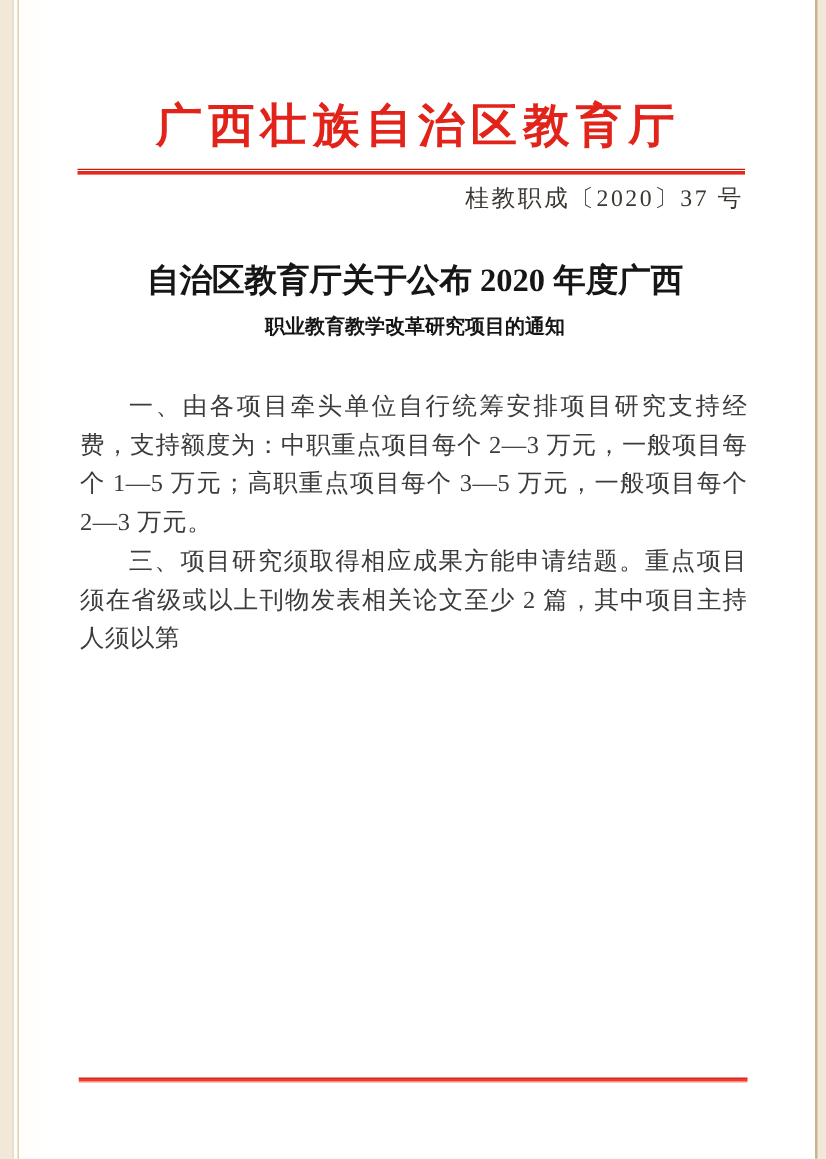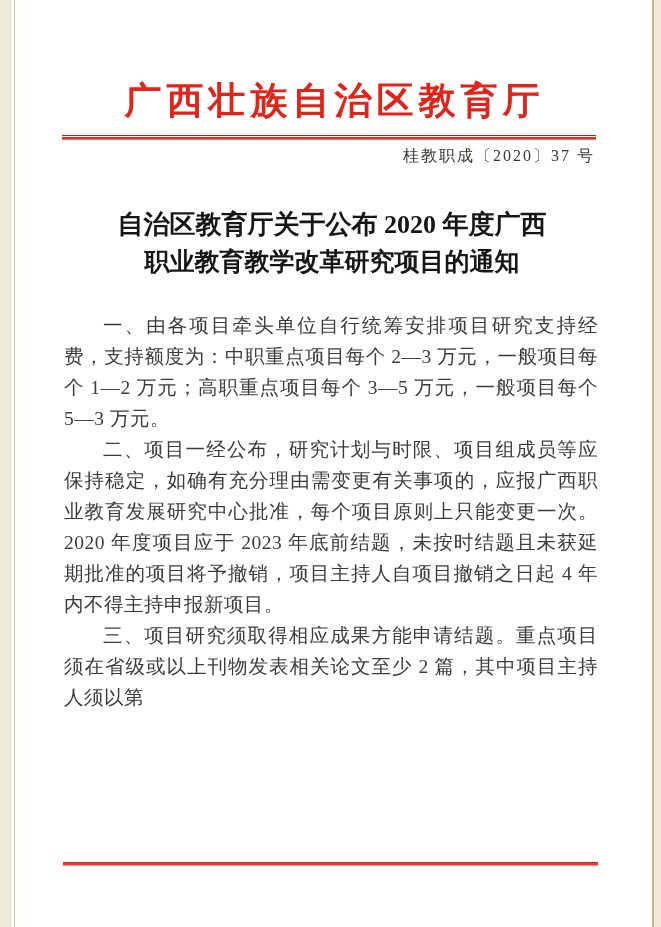--- a/index.html
+++ b/index.html
@@ -38,30 +38,30 @@
   .red-rule{
     position:absolute;left:62px;width:534px;height:5px;
     background:linear-gradient(180deg,#c21d11 0 1px,#ffffff 1px 2px,#e8281c 2px 4px,#f2766e 4px 5px);
   }
   .red-rule.top{top:135px;}
   .red-rule.bottom{top:862px;left:63px;width:535px;height:4px;
     background:linear-gradient(180deg,#d8271b 0 1px,#ef3b2d 1px 3px,#f58f88 3px 4px);}
   .doc-number{
     position:absolute;top:146px;left:10px;width:585px;
     text-align:right;
-    font-size:16px;color:#3a3631;
+    font-size:19px;color:#3a3631;
     letter-spacing:2px;
     white-space:nowrap;
   }
   .doc-title{
     position:absolute;top:206px;left:10px;width:644px;
     text-align:center;color:#161616;
     font-weight:bold;font-size:26px;line-height:37px;
   }
-  .doc-title .t2{font-size:25px;}
+  .doc-title .t2{font-size:16px;}
   .doc-body{
     position:absolute;top:310px;left:64px;width:534px;
     font-size:19.5px;line-height:31px;
     color:var(--body-text);
     text-align:justify;
     letter-spacing:0.5px;
   }
   .doc-body p{margin:0;text-indent:2em;}
   .doc-body p.no-indent{text-indent:0;}
 </style>
@@ -79,20 +79,19 @@
   <div class="red-rule top"></div>
 
   <div class="doc-number">桂教职成〔2020〕37 号</div>
 
   <div class="doc-title">
     <div class="t1">自治区教育厅关于公布 2020 年度广西</div>
     <div class="t2">职业教育教学改革研究项目的通知</div>
   </div>
 
   <div class="doc-body">
-    <p>一、由各项目牵头单位自行统筹安排项目研究支持经费，支持额度为：中职重点项目每个 2—3 万元，一般项目每个 1—2 万元；高职重点项目每个 3—5 万元，一般项目每个 5—3 万元。</p>
-    <p>二、项目一经公布，研究计划与时限、项目组成员等应保持稳定，如确有充分理由需变更有关事项的，应报广西职业教育发展研究中心批准，每个项目原则上只能变更一次。2020 年度项目应于 2023 年底前结题，未按时结题且未获延期批准的项目将予撤销，项目主持人自项目撤销之日起 4 年内不得主持申报新项目。</p>
+    <p>一、由各项目牵头单位自行统筹安排项目研究支持经费，支持额度为：中职重点项目每个 2—3 万元，一般项目每个 1—5 万元；高职重点项目每个 3—5 万元，一般项目每个 2—3 万元。</p>
     <p>三、项目研究须取得相应成果方能申请结题。重点项目须在省级或以上刊物发表相关论文至少 2 篇，其中项目主持人须以第</p>
   </div>
 
   <div class="red-rule bottom"></div>
 
 </div>
 
 </body></html>

